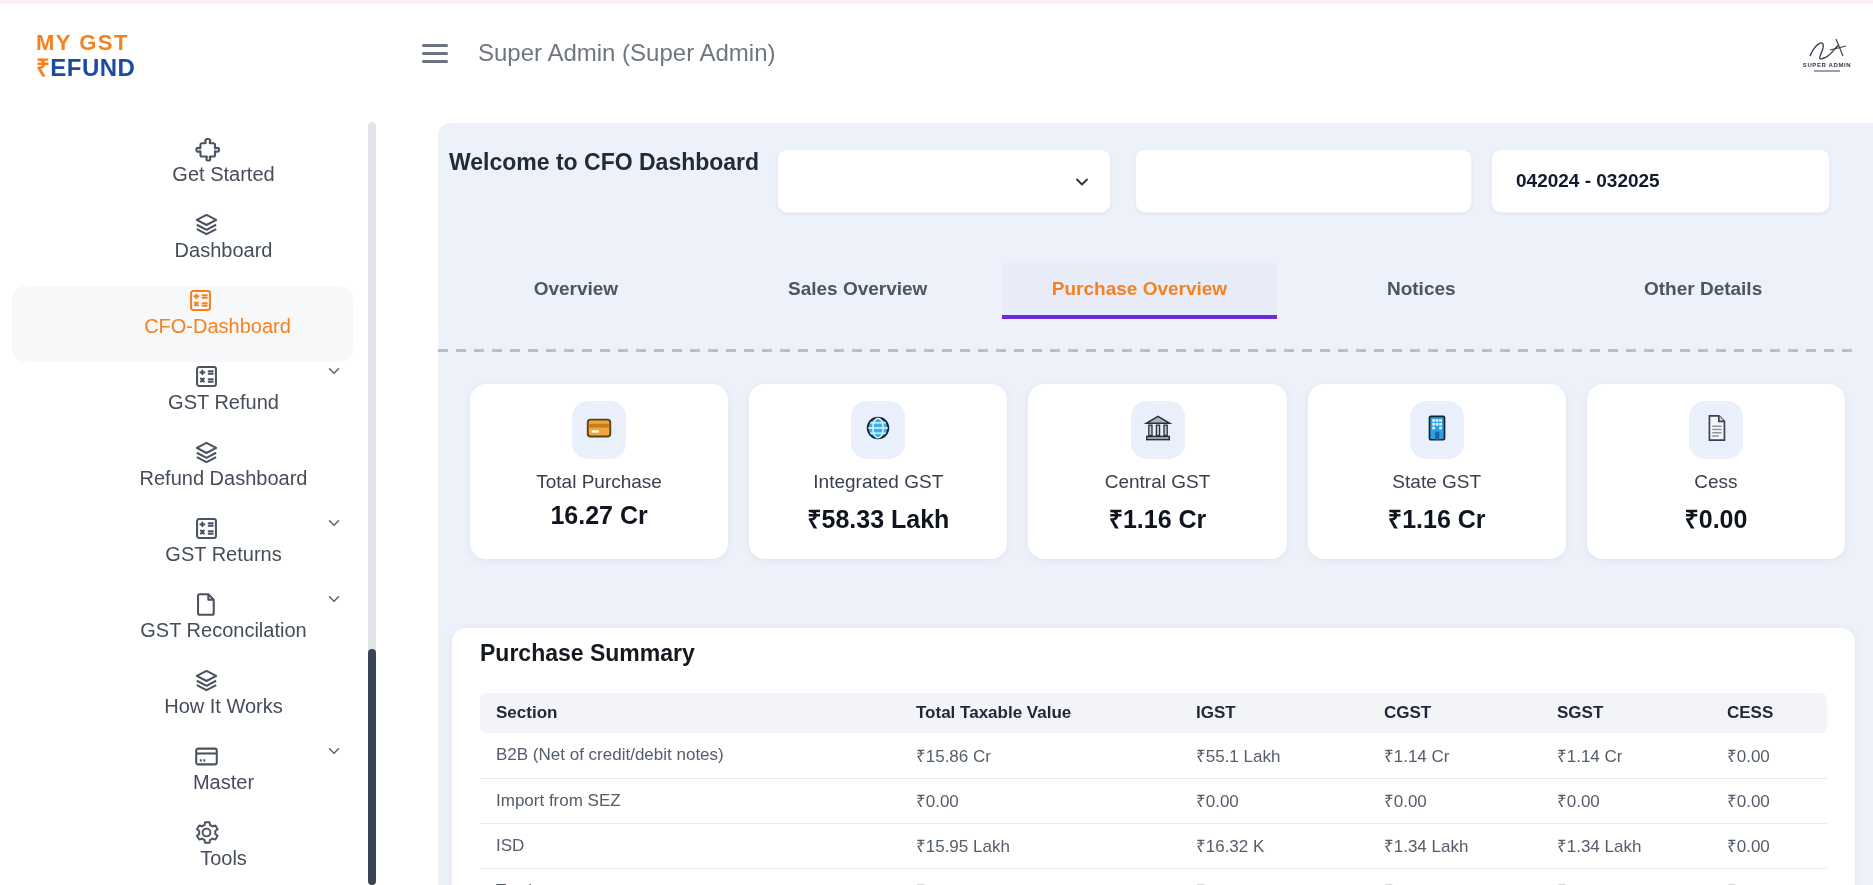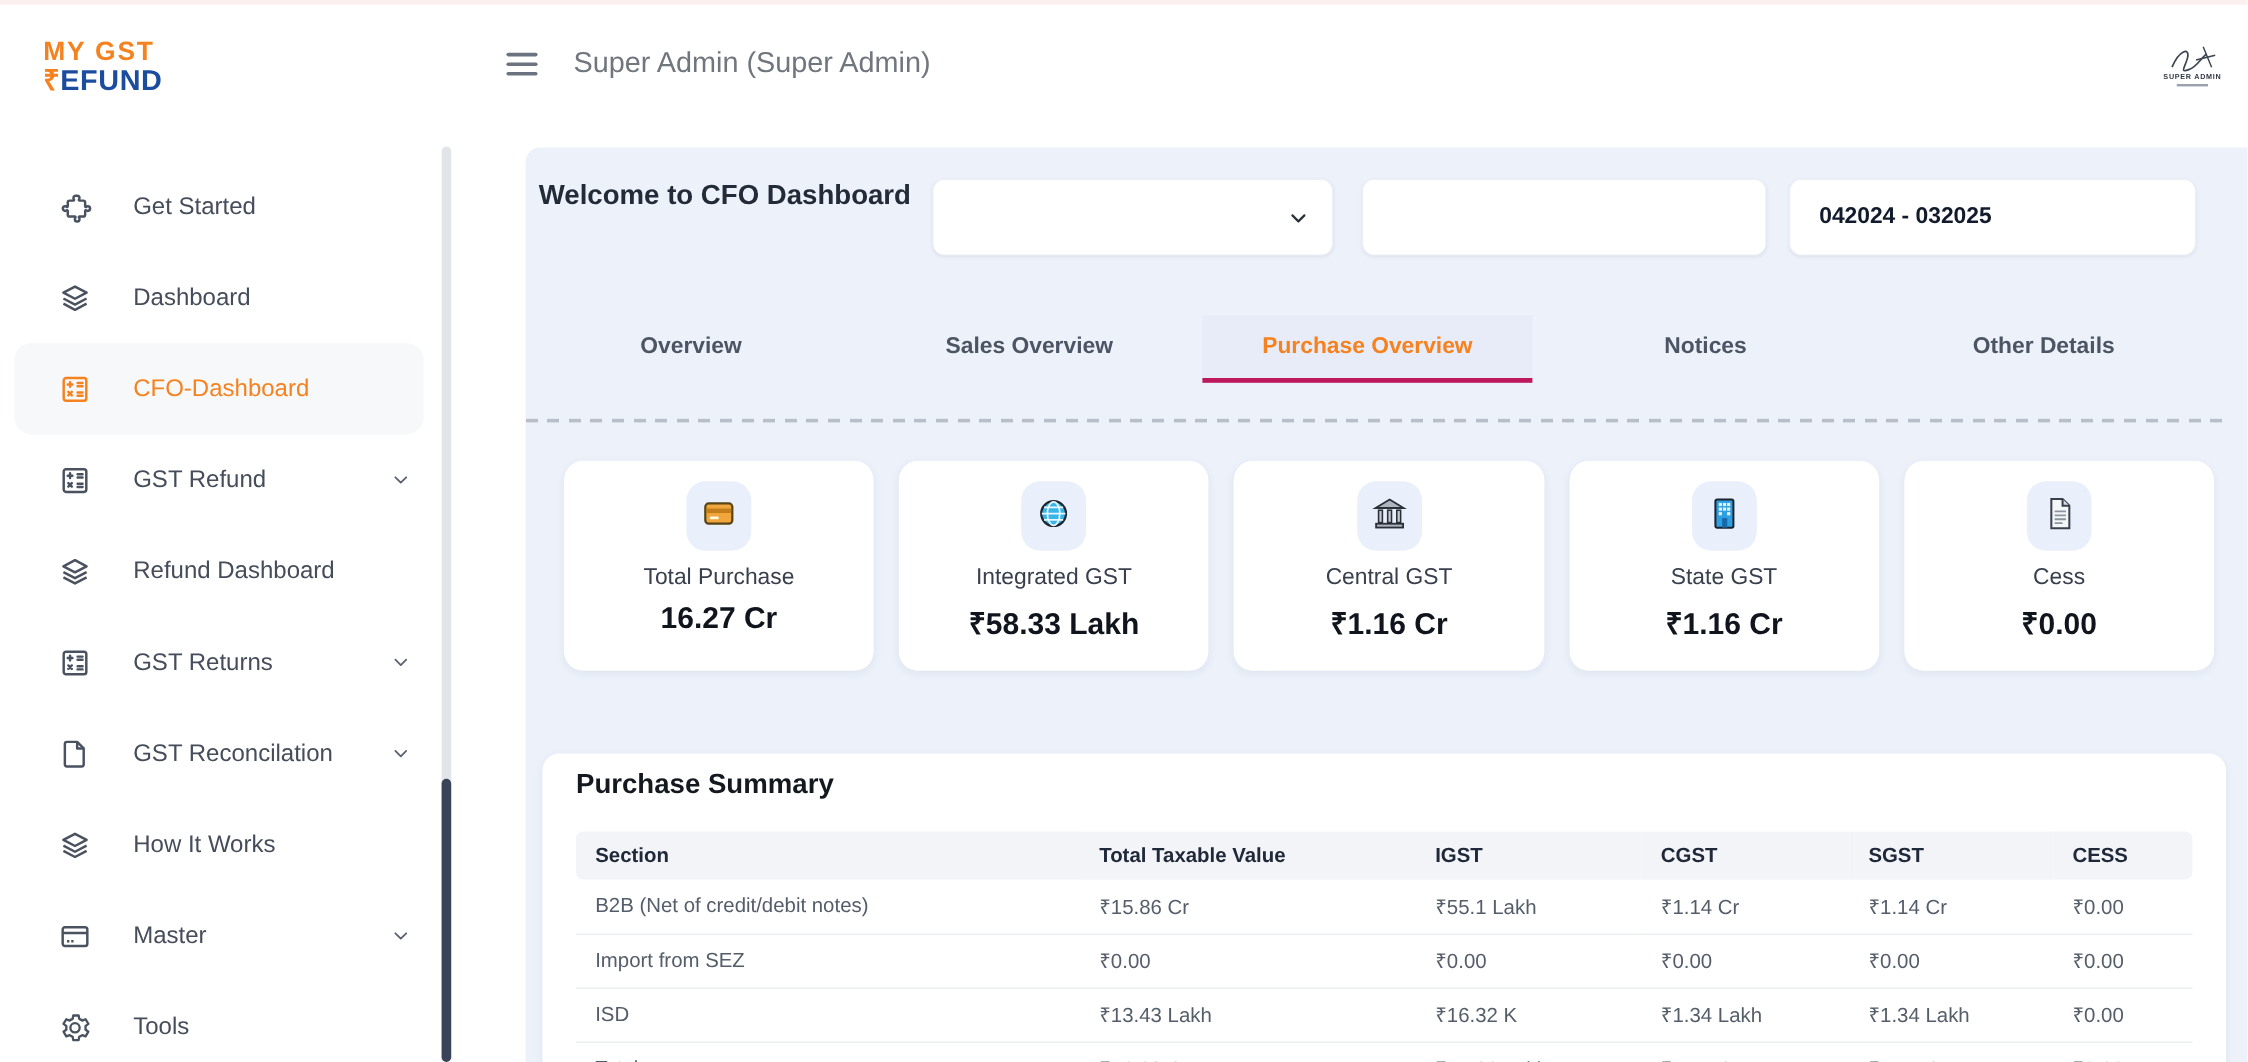--- a/index.html
+++ b/index.html
@@ -19,21 +19,21 @@
   .hamburger span { display:block; height:2.5px; background:#6b7280; margin-bottom:5.5px; border-radius:2px; }
   .user-title { position:absolute; left:478px; top:35px; font-size:24px; color:#70767e; }
   .stamp { position:absolute; left:1795px; top:32px; width:64px; text-align:center; color:#3c4450; }
   .stamp-scribble { display:block; margin:0 auto; }
   .stamp-line1 { font-size:6px; font-weight:bold; letter-spacing:0.6px; color:#2f3742; }
   .stamp-line2 { width:26px; height:2px; background:#9aa1ab; margin:2px auto 0; }
 
   
   .sidebar { position:absolute; left:0; top:120px; width:365px; height:765px; background:#fff; padding-top:14px; }
   .side-item { position:relative; height:76px; display:flex; align-items:center; padding-left:48px;
-    color:#454d5a; cursor:pointer; }
+    color:#454d5a; cursor:pointer;flex-direction:column; }
   .side-item .s-icon { width:29px; height:29px; color:#4a5260; flex:none; }
   .side-item .s-icon svg { width:100%; height:100%; }
   .side-item .s-label { margin-left:34px; font-size:20px; color:#454d5a; }
   .side-item.active { background:#f7f8f9; border-radius:14px; margin:0 12px; padding-left:36px; }
   .side-item.active .s-icon, .side-item.active .s-label { color:#f5821f; }
   .side-chevron { position:absolute; right:22px; width:18px; height:18px; color:#5a6270; }
   .side-chevron svg { width:100%; height:100%; }
 
   
   .vscroll { position:absolute; left:368px; top:122px; width:8px; height:763px; background:#e1e5ea; border-radius:4px; }
@@ -51,21 +51,21 @@
   .fb2 { width:337px; margin-right:19px; }
   .fb3 { width:339px; display:flex; align-items:center; padding-left:24px;
     font-size:19px; font-weight:bold; color:#111b2b; }
   .fb-chevron { position:absolute; right:18px; top:22px; width:20px; height:20px; color:#2b3138; }
   .fb-chevron svg { width:100%; height:100%; }
 
   .tabs { position:absolute; left:0; top:140px; width:1403px; height:56px; display:flex; gap:6px; }
   .tab { flex:1; display:flex; align-items:center; justify-content:center;
     font-size:19px; font-weight:600; color:#4b5563; background:#edf1fa;
     border-bottom:4px solid transparent; cursor:pointer; }
-  .tab.active { background:#e8ecf8; color:#f5821f; font-weight:bold; border-bottom:4px solid #be185d; }
+  .tab.active { background:#e8ecf8; color:#f5821f; font-weight:bold; border-bottom:4px solid #6d28d9; }
 
   .dashed-sep { position:absolute; left:0; top:226px; width:1419px; height:3px;
     background:repeating-linear-gradient(90deg, #b9bfc9 0 10px, transparent 10px 18px); }
 
   .cards { position:absolute; left:32px; top:261px; width:1375px; display:flex; gap:21px; }
   .stat-card { flex:1; height:175px; background:#fff; border-radius:16px;
     box-shadow:0 2px 8px rgba(40,50,80,.06); text-align:center; }
   .stat-iconbox { width:54px; height:58px; margin:17px auto 0; background:#e9f0fb; border-radius:16px;
     display:flex; align-items:center; justify-content:center; }
   .stat-iconbox svg { width:30px; height:30px; }
@@ -343,21 +343,21 @@
           <tr>
             <td>Import from SEZ</td>
             <td>₹0.00</td>
             <td>₹0.00</td>
             <td>₹0.00</td>
             <td>₹0.00</td>
             <td>₹0.00</td>
           </tr>
           <tr>
             <td>ISD</td>
-            <td>₹13.43 Lakh</td>
+            <td>₹15.95 Lakh</td>
             <td>₹16.32 K</td>
             <td>₹1.34 Lakh</td>
             <td>₹1.34 Lakh</td>
             <td>₹0.00</td>
           </tr>
           <tr>
             <td>Total</td>
             <td>₹16.02 Cr</td>
             <td>₹55.26 Lakh</td>
             <td>₹1.15 Cr</td>

